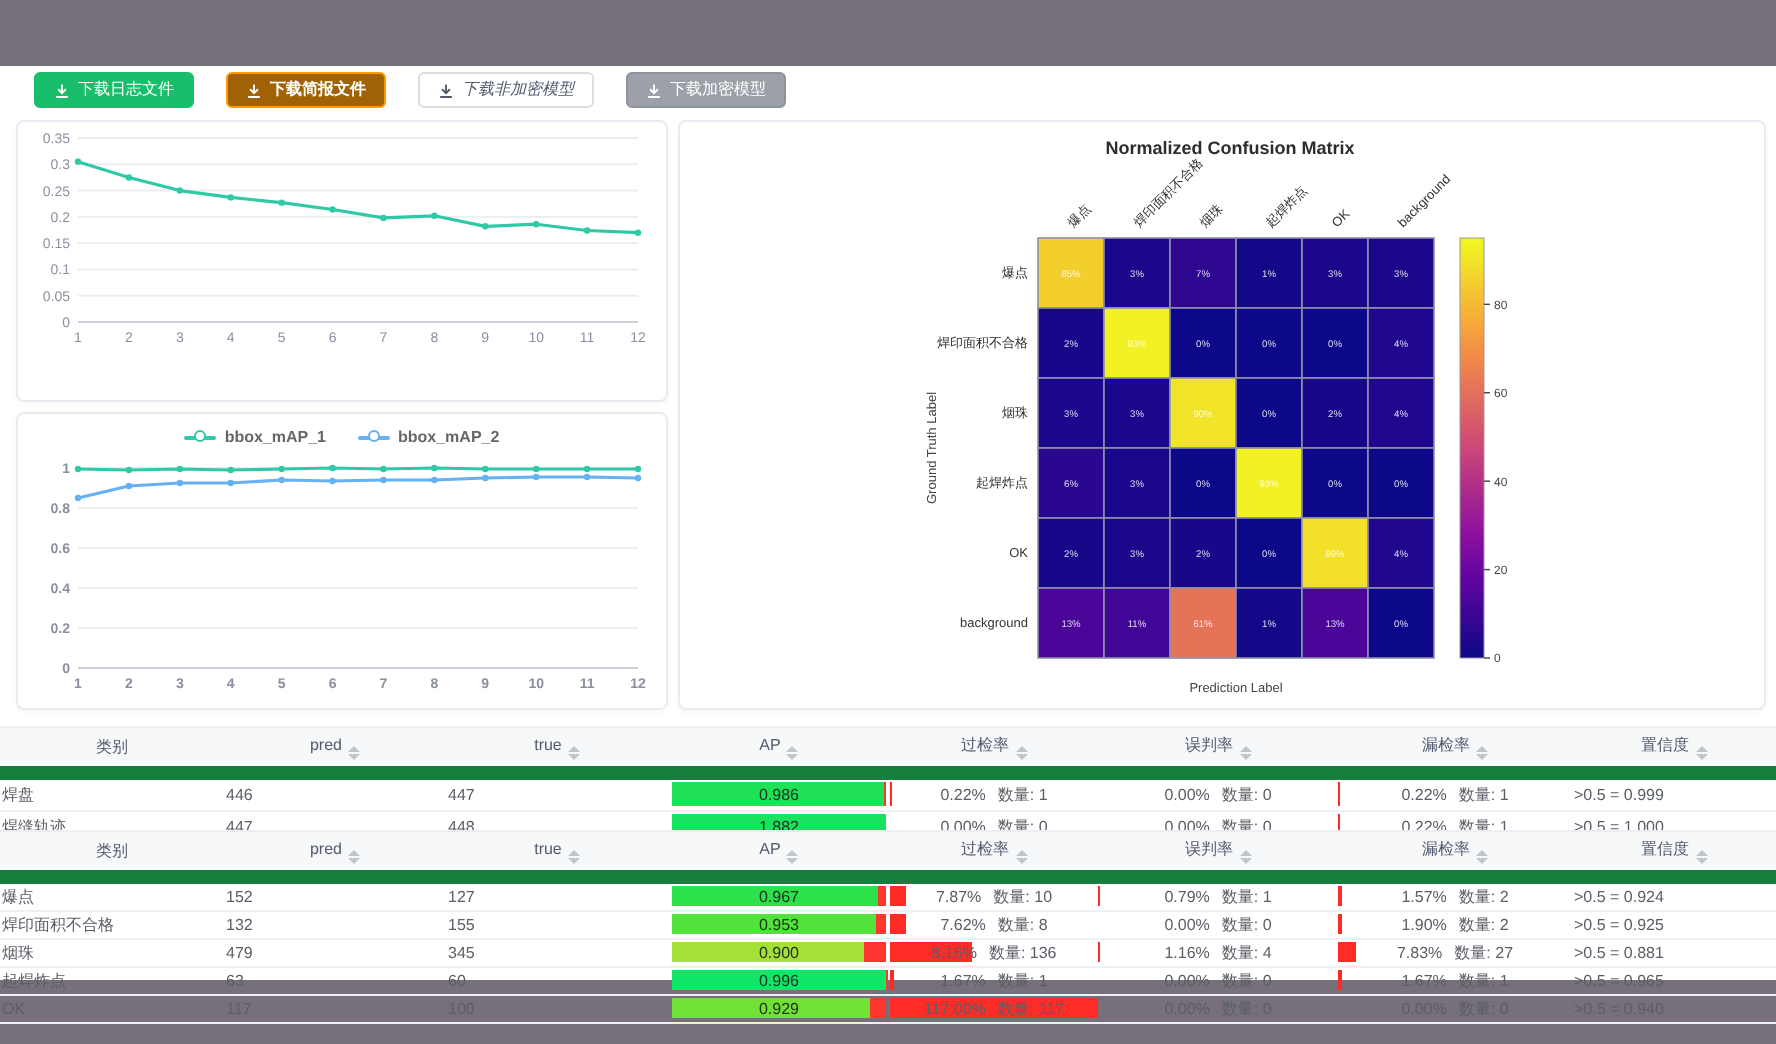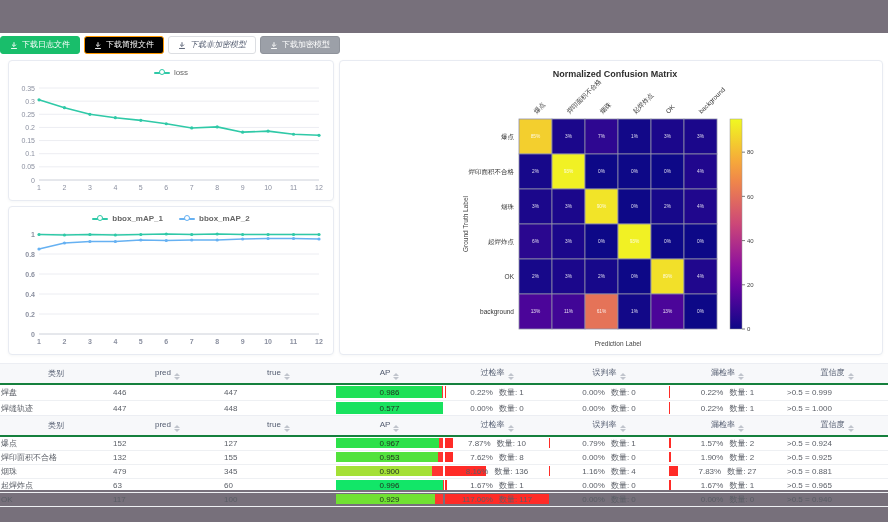--- a/index.html
+++ b/index.html
@@ -1,37 +1,37 @@
 <!DOCTYPE html>
 <html><head>
 <meta charset="utf-8">
 <style>
   html,body{margin:0;padding:0;background:#555;}
   .frame{width:888px;height:522px;background:#77707b;position:relative;overflow:hidden;
          font-family:"Liberation Sans","DejaVu Sans",sans-serif;}
   .page{position:absolute;top:33px;left:0;right:0;bottom:32px;background:#ffffff;}
-  .toolbar{position:absolute;top:3px;left:0;display:flex;gap:4px;}
+  .toolbar{position:absolute;top:3px;left:17px;display:flex;gap:16px;}
   .btn{height:18px;padding:0 9px;font-size:8px;border-radius:3px;border:1px solid transparent;
        display:inline-flex;align-items:center;gap:4px;cursor:pointer;line-height:1;white-space:nowrap;}
   .btn svg{display:block;}
   .card{position:absolute;background:#fff;border:1px solid #e8ebf2;border-radius:4px;
         box-shadow:0 1px 3px rgba(30,40,60,.04);}
   .card-loss{left:8px;top:27px;width:324px;height:139px;}
   .card-map{left:8px;top:173px;width:324px;height:147px;font-weight:bold;}
   .card-cm{left:339px;top:27px;width:542px;height:293px;}
   .legend{display:flex;justify-content:center;align-items:center;gap:16px;height:15px;margin-top:4px;}
   .legend-item{display:flex;align-items:center;gap:4px;font-size:8px;color:#666;cursor:pointer;}
   .lmark{width:16px;height:2px;border-radius:1px;position:relative;}
   .lring{position:absolute;left:5px;top:-2.5px;width:4px;height:4px;border-radius:50%;
          border:1.5px solid #000;background:#fff;}
   table.tbl{position:absolute;left:0;width:888px;border-collapse:collapse;table-layout:fixed;
             font-size:8px;color:#5a5e66;}
   .t1{top:330px;} .t2{top:382px;}
   .tbl th{background:#f7f8fa;font-weight:normal;color:#515a6e;height:17px;
-          border-bottom:2px solid #15803d;border-top:1px solid #eceef3;cursor:pointer;}
+          border-bottom:7px solid #15803d;border-top:1px solid #eceef3;cursor:pointer;}
   .tbl td{height:13px;border-bottom:1px solid #eef0f3;text-align:left;position:relative;
           overflow:hidden;white-space:nowrap;}
   .t2 td{height:10px;}
   .caret{display:inline-flex;flex-direction:column;margin-left:3px;vertical-align:-1px;}
   .caret i{width:0;height:0;border-left:3px solid transparent;border-right:3px solid transparent;display:block;}
   .caret .up{border-bottom:3.5px solid #c0c4cc;margin-bottom:1px;}
   .caret .dn{border-top:3.5px solid #c0c4cc;}
   .apwrap{position:absolute;left:2px;right:2px;top:1px;bottom:2px;display:flex;}
   .apg{height:100%;} .apr{height:100%;background:#ff3530;flex:1;}
   .aptext{position:absolute;left:0;right:0;top:0;bottom:0;display:flex;align-items:center;
@@ -47,21 +47,21 @@
 
     <div class="toolbar">
       <button class="btn" style="background: rgb(25, 190, 107); color: rgb(255, 255, 255); border-color: rgb(25, 190, 107);">
         <span>
           <svg width="8" height="9" viewBox="0 0 11 11">
               <path d="M5.5 1v5.2M2.8 4.3L5.5 7l2.7-2.7M1.5 9.6h8" fill="none" stroke="currentColor" stroke-width="1.3"></path>
             </svg>
         </span>
         <span>下载日志文件</span>
       </button>
-      <button class="btn" style="background: #000000; color: rgb(255, 255, 255); border-color: rgb(255, 153, 0);">
+      <button class="btn" style="background: #a16207; color: rgb(255, 255, 255); border-color: rgb(255, 153, 0); font-weight: bold;">
         <span>
           <svg width="8" height="9" viewBox="0 0 11 11">
               <path d="M5.5 1v5.2M2.8 4.3L5.5 7l2.7-2.7M1.5 9.6h8" fill="none" stroke="currentColor" stroke-width="1.3"></path>
             </svg>
         </span>
         <span>下载简报文件</span>
       </button>
       <button class="btn" style="background: rgb(255, 255, 255); color: rgb(81, 90, 110); border-color: rgb(220, 222, 226); font-style: italic;">
         <span>
           <svg width="8" height="9" viewBox="0 0 11 11">
@@ -74,28 +74,20 @@
         <span>
           <svg width="8" height="9" viewBox="0 0 11 11">
               <path d="M5.5 1v5.2M2.8 4.3L5.5 7l2.7-2.7M1.5 9.6h8" fill="none" stroke="currentColor" stroke-width="1.3"></path>
             </svg>
         </span>
         <span>下载加密模型</span>
       </button>
     </div>
 
     <div class="card card-loss">
-      <div class="legend">
-        <span class="legend-item">
-          <span class="lmark" style="background: rgb(47, 201, 167);">
-              <span class="lring" style="border-color: rgb(47, 201, 167);"></span>
-            </span>
-          <span>loss</span>
-        </span>
-      </div>
       <svg id="chart-loss" viewBox="0 0 322 116" width="322" height="116">
           <line x1="30" y1="100" x2="310" y2="100" stroke="#ccd0d9" stroke-width="1"></line>
           <text x="26" y="102.5" text-anchor="end" font-size="7" fill="#8b90a0">0</text>
           <line x1="30" y1="86.85714285714286" x2="310" y2="86.85714285714286" stroke="#ecedf2" stroke-width="1"></line>
           <text x="26" y="89.35714285714286" text-anchor="end" font-size="7" fill="#8b90a0">0.05</text>
           <line x1="30" y1="73.71428571428571" x2="310" y2="73.71428571428571" stroke="#ecedf2" stroke-width="1"></line>
           <text x="26" y="76.21428571428571" text-anchor="end" font-size="7" fill="#8b90a0">0.1</text>
           <line x1="30" y1="60.57142857142856" x2="310" y2="60.57142857142856" stroke="#ecedf2" stroke-width="1"></line>
           <text x="26" y="63.07142857142856" text-anchor="end" font-size="7" fill="#8b90a0">0.15</text>
           <line x1="30" y1="47.428571428571416" x2="310" y2="47.428571428571416" stroke="#ecedf2" stroke-width="1"></line>
@@ -401,21 +393,21 @@
             <td>&gt;0.5 = 0.999</td>
           </tr>
           <tr>
             <td>焊缝轨迹</td>
             <td>447</td>
             <td>448</td>
             <td>
               <div class="apwrap">
                 <div class="apg" style="width:100%;background:#19e25f"></div>
               </div>
-              <div class="aptext">0.577</div>
+              <div class="aptext">1.882</div>
             </td>
             <td>
               <div class="rbar" style="width:0%"></div>
               <div class="rtext">
                 <span>0.00%</span>
                 <span>数量: 0</span>
               </div>
             </td>
             <td>
               <div class="rbar" style="width:0%"></div>

